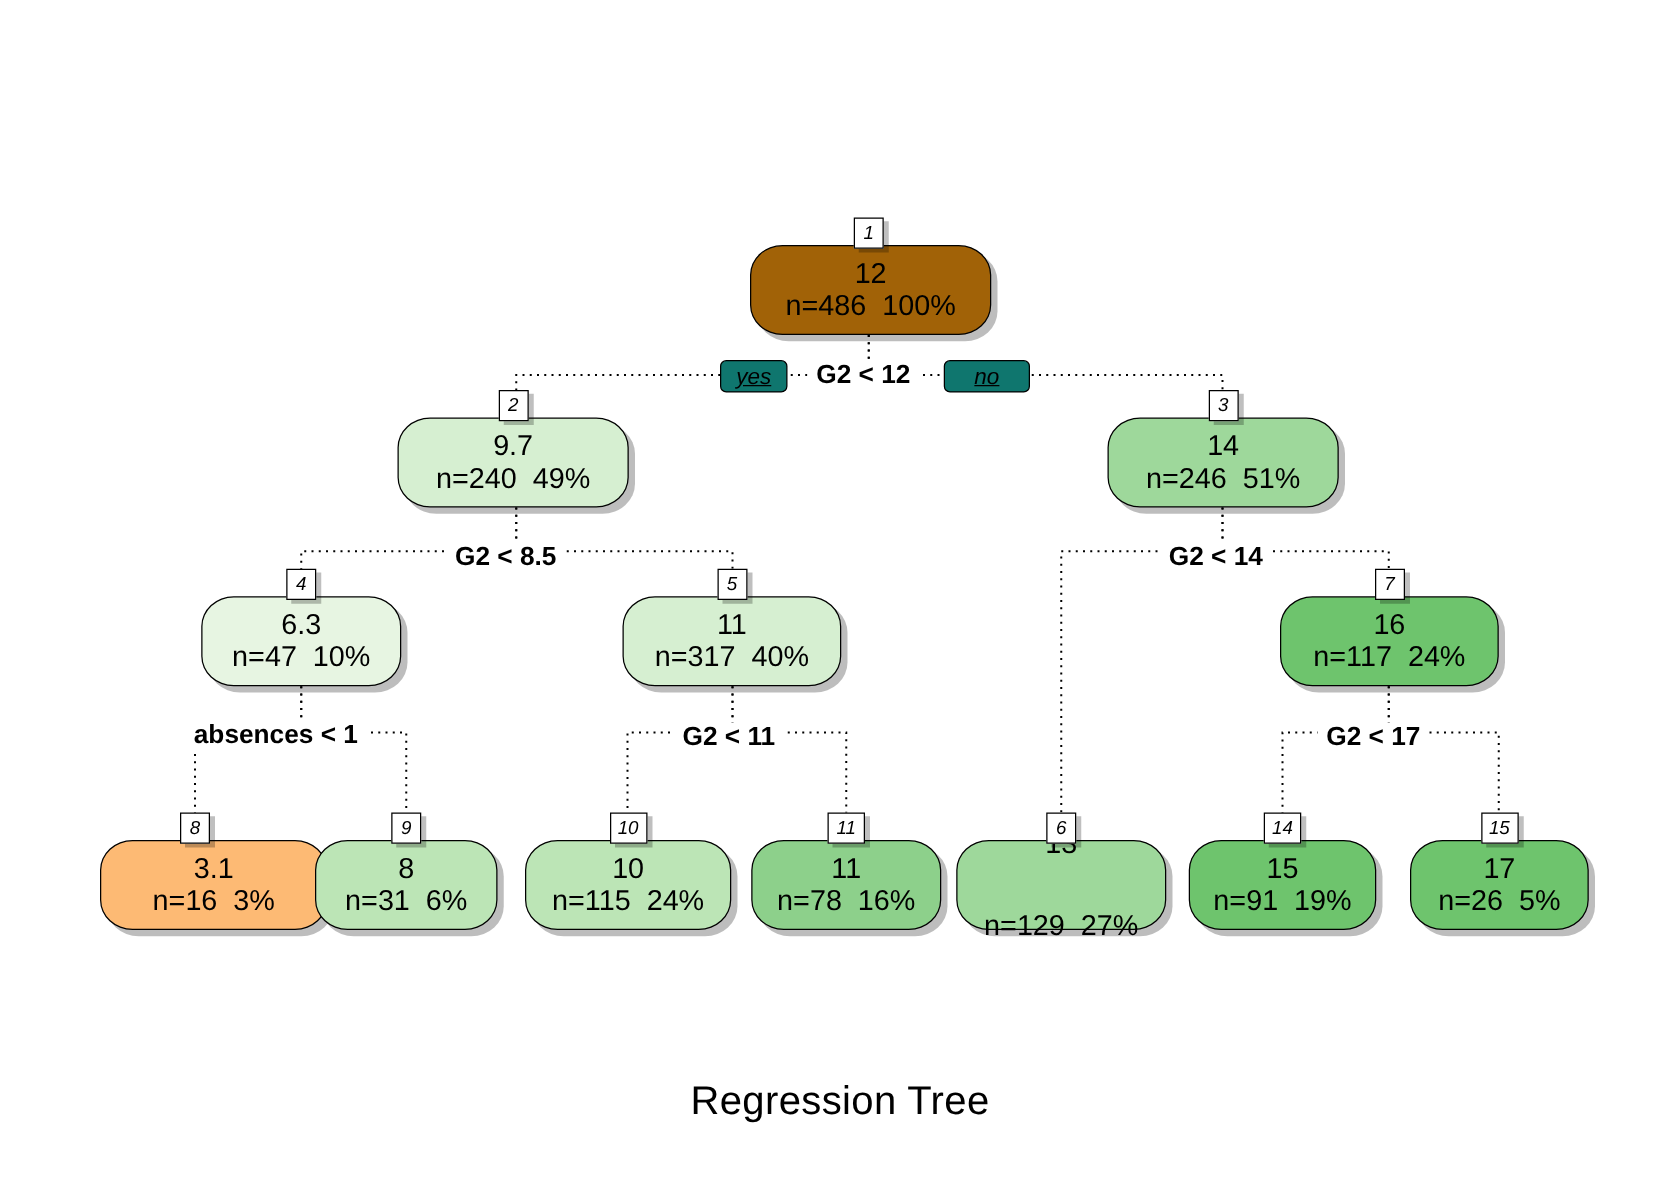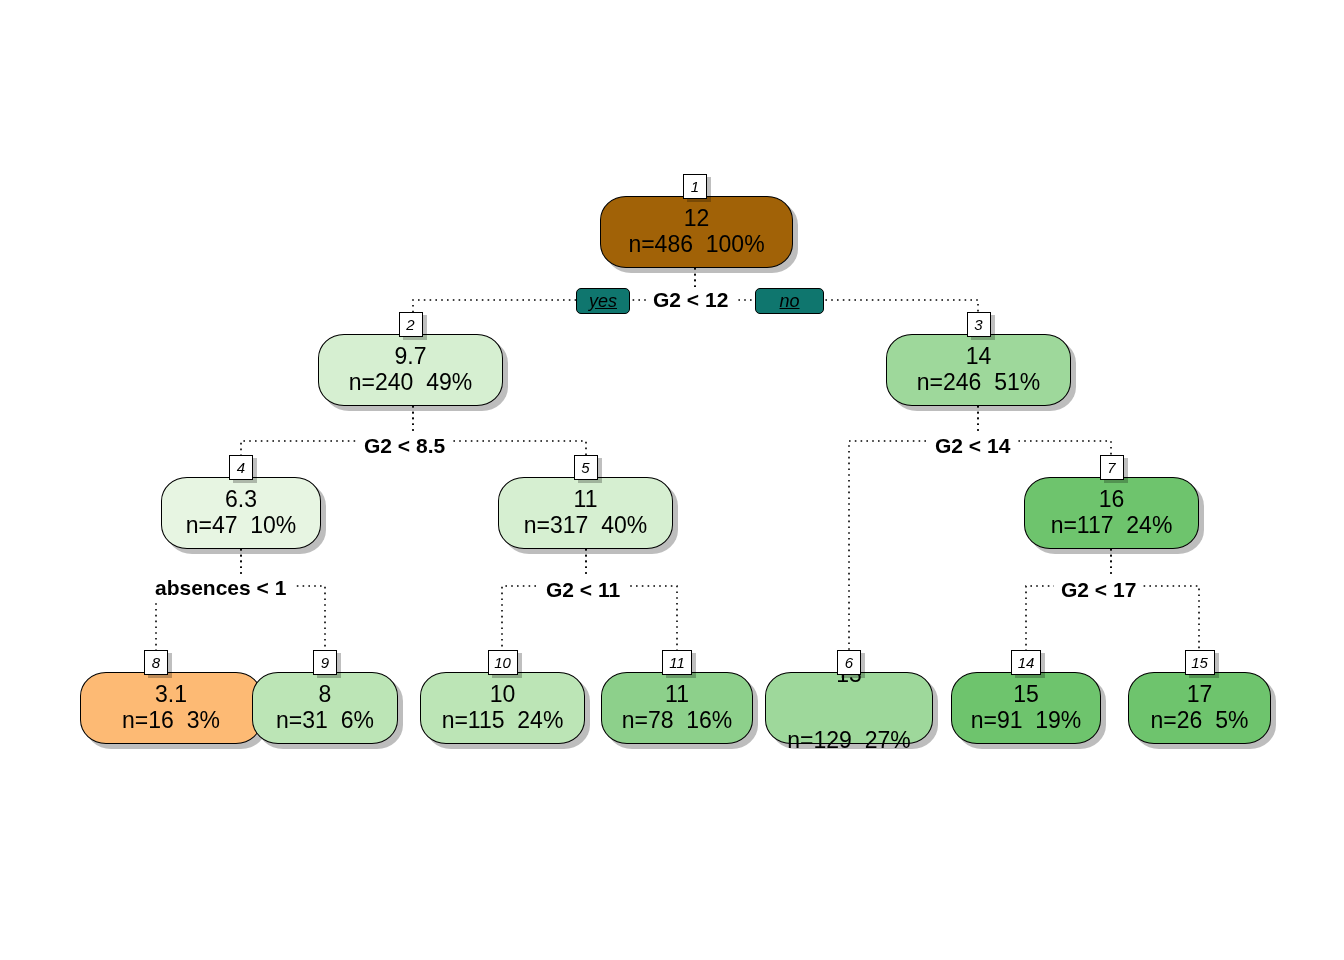--- a/index.html
+++ b/index.html
@@ -206,13 +206,14 @@
       <div class="split" style="left: 928px; top: 434px;">G2 &lt; 14</div>
       <div class="split" style="left: 148px; top: 576px;">absences &lt; 1</div>
       <div class="split" style="left: 539px; top: 578px;">G2 &lt; 11</div>
       <div class="split" style="left: 1054px; top: 578px;">G2 &lt; 17</div>
     </div>
   <div id="pills-layer">
       <div class="pill" style="left: 576px; top: 288px; width: 54px; height: 26px;">yes</div>
       <div class="pill" style="left: 755px; top: 288px; width: 69px; height: 26px; text-align: center;">no</div>
     </div>
 
+  <div class="title" style="top:862px;">Regression Tree</div>
 </div>
 
 </body></html>

